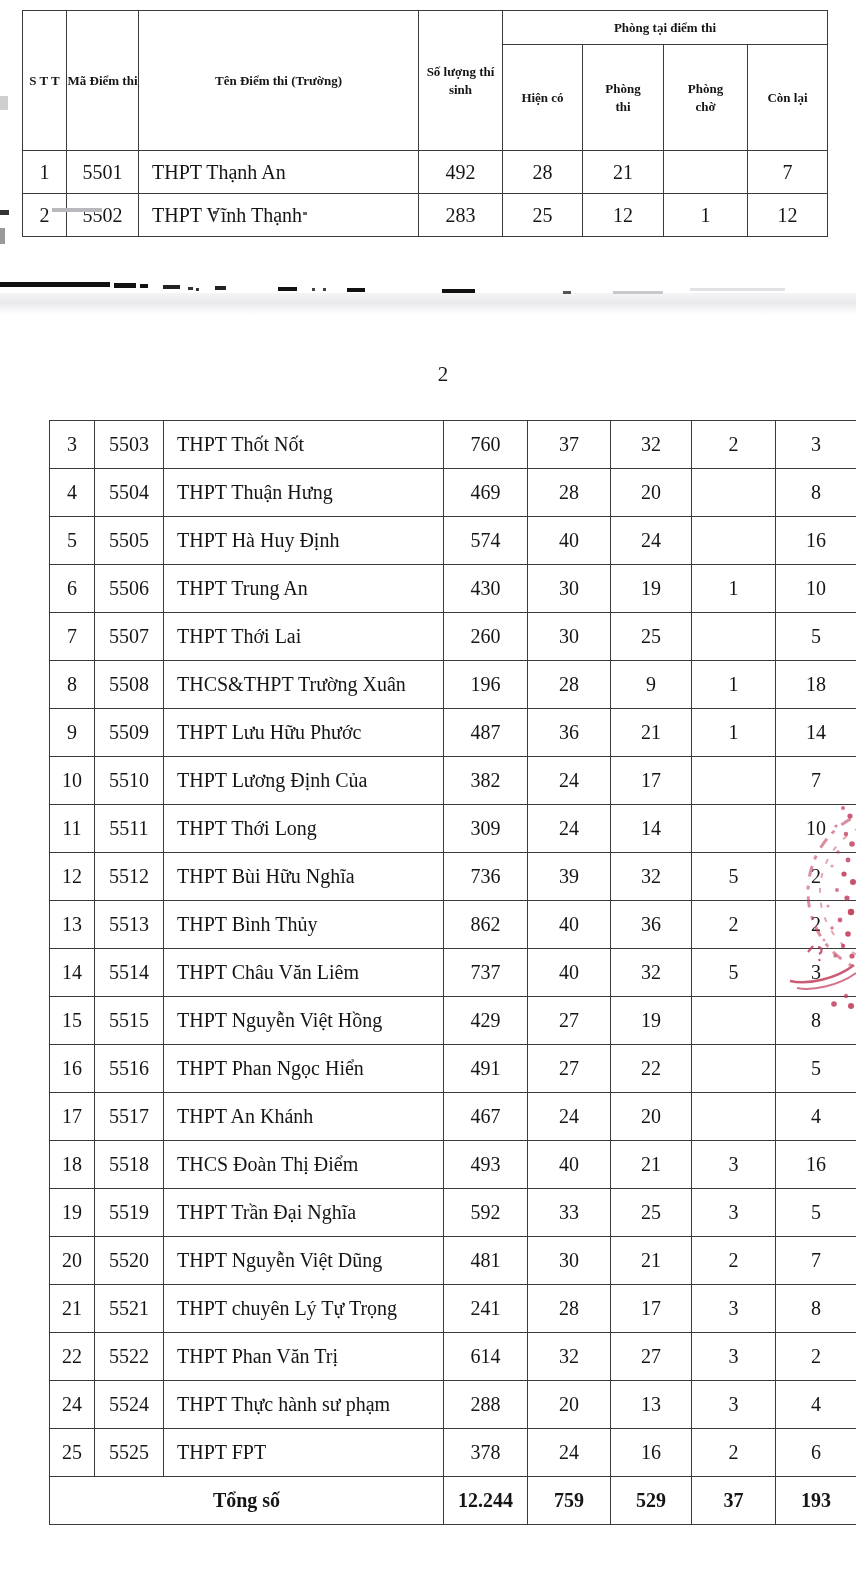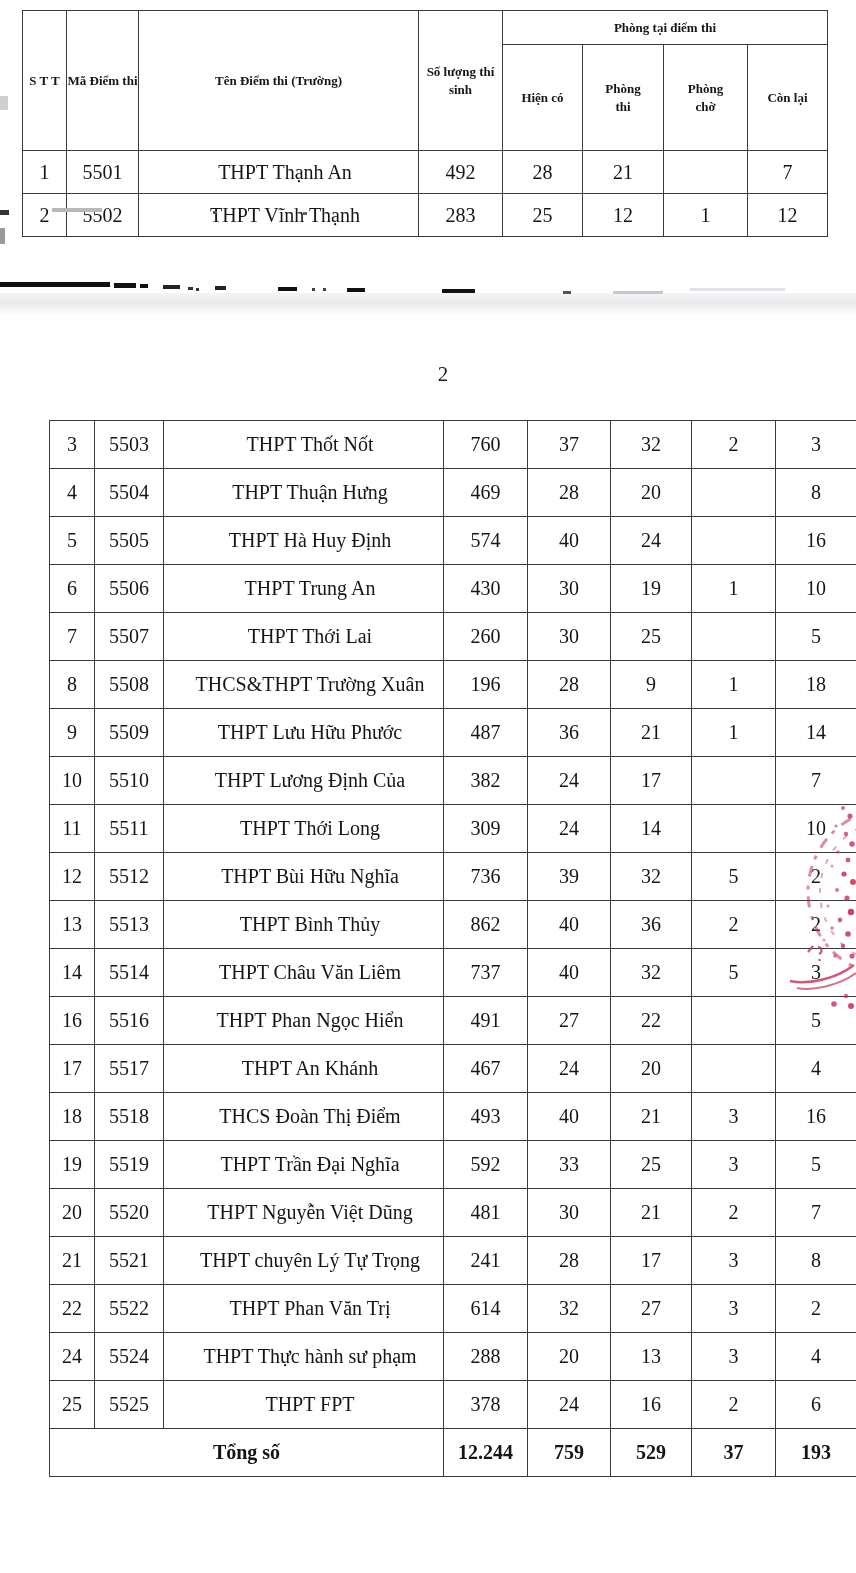--- a/index.html
+++ b/index.html
@@ -14,21 +14,21 @@
     padding:0;overflow:hidden;
   }
   th{font-weight:bold;font-size:13px;line-height:1.32;}
   td{font-size:20px;}
   .t1{left:22px;top:10px;width:805px;}
   .t2{left:49px;top:420px;width:807px;}
   .t1 .group-row th{height:33px;}
   .t1 .sub-row th{height:73px;padding:16px 14px;}
   .t1 tbody tr{height:43px;}
   .t2 tbody tr{height:48px;}
-  .name-cell{text-align:center;padding-left:13px !important;}
+  .name-cell{text-align:left;padding-left:13px !important;}
   .total-row{height:45px;}
   .total-row td{font-weight:bold;}
   .page-num{
     position:absolute;left:420px;top:362px;width:46px;text-align:center;
     font-size:21px;color:#1a1a1a;
   }
   .art{position:absolute;background:#111;}
   .band{
     position:absolute;left:0;top:293px;width:856px;height:22px;
     background:linear-gradient(#f5f5f7,#e9e9ed 45%,#ffffff);
@@ -237,20 +237,30 @@
       </tr>
       <tr>
         <td>14</td>
         <td>5514</td>
         <td class="name-cell">THPT Châu Văn Liêm</td>
         <td>737</td>
         <td>40</td>
         <td>32</td>
         <td>5</td>
         <td>3</td>
+      </tr>
+      <tr>
+        <td>15</td>
+        <td>5515</td>
+        <td class="name-cell">THPT Nguyễn Việt Hồng</td>
+        <td>429</td>
+        <td>27</td>
+        <td>19</td>
+        <td></td>
+        <td>8</td>
       </tr>
       <tr>
         <td>16</td>
         <td>5516</td>
         <td class="name-cell">THPT Phan Ngọc Hiển</td>
         <td>491</td>
         <td>27</td>
         <td>22</td>
         <td></td>
         <td>5</td>

